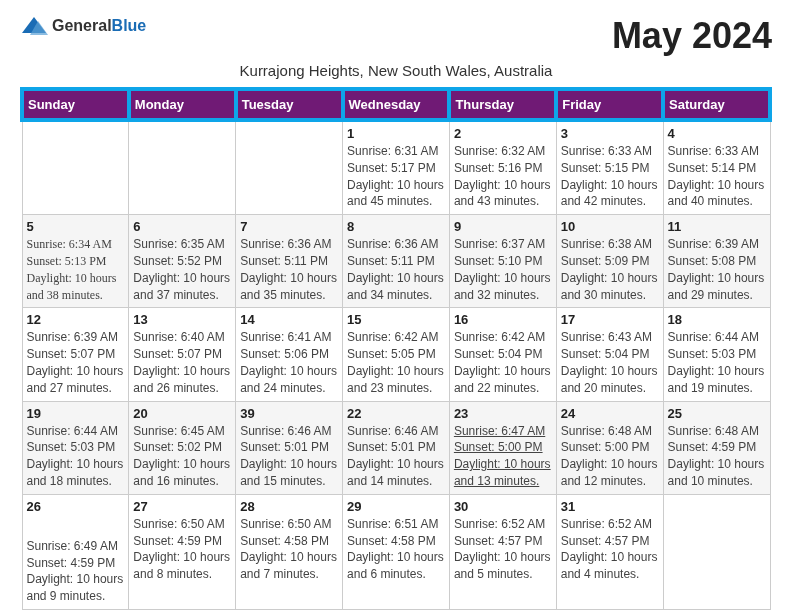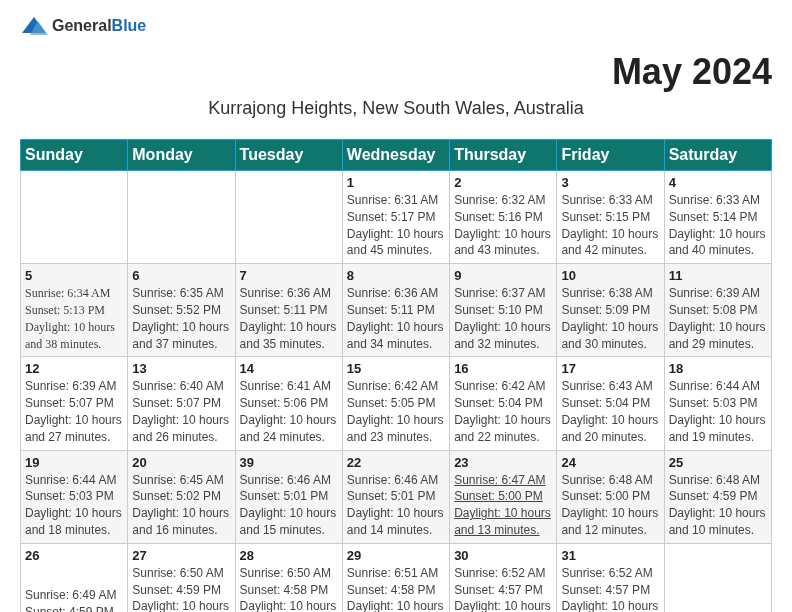--- a/index.html
+++ b/index.html
@@ -19,46 +19,45 @@
     .logo {
       display: flex;
       align-items: center;
       gap: 4px;
     }
     .logo-icon {
       width: 28px;
       height: 22px;
     }
     .title-area {
-      margin-top: 36px;
     }
     .month-title {
       font-size: 36px;
       font-weight: bold;
       color: #222;
     }
     .location-title {
-      font-size: 18px;
+      font-size: 15px;
       color: #333;
       text-align: center;
-      margin-bottom: 20px;
+      margin-bottom: 8px;
     }
     table {
       width: 100%;
       border-collapse: collapse;
       table-layout: fixed;
     }
     thead tr th {
-      background-color: #0f766e;
+      background-color: #701a75;
       color: #fff;
-      font-size: 16px;
+      font-size: 13px;
       font-weight: bold;
       padding: 6px 4px;
       text-align: left;
-      border: 1px solid #0ea5e9;
+      border: 4px solid #0ea5e9;
     }
     tbody tr td {
       border: 1px solid #ccc;
       vertical-align: top;
       padding: 4px;
       font-size: 10px;
       color: #333;
       height: 88px;
       background: #fff;
     }

